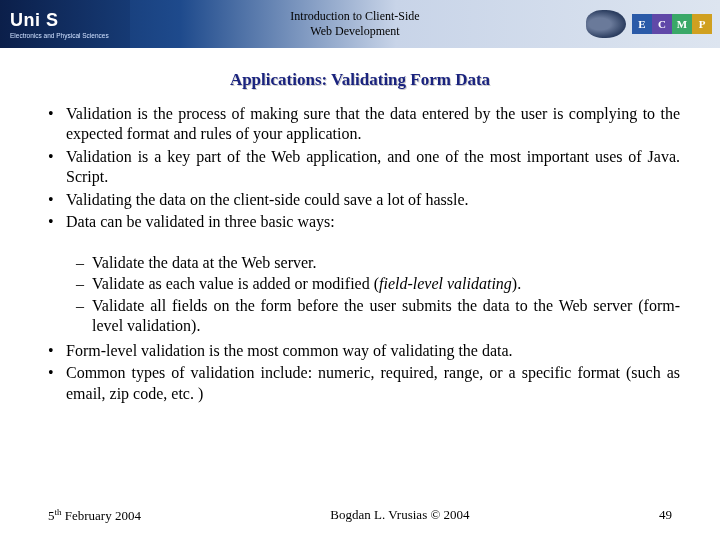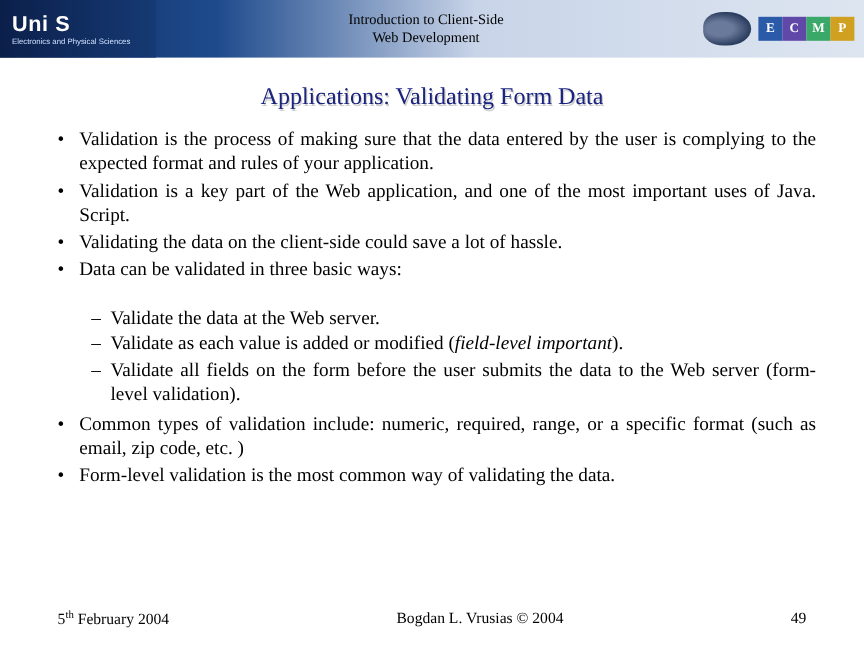--- a/index.html
+++ b/index.html
@@ -65,22 +65,22 @@
     font-size: 11px;
     font-weight: bold;
     display: flex; align-items: center; justify-content: center;
   }
   .b-e { background: #2a5aa8; }
   .b-c { background: #6048a8; }
   .b-m { background: #3aa868; }
   .b-p { background: #d0a020; }
   .slide-title {
     text-align: center;
-    font-size: 20px;
-    font-weight: normal;
+    font-size: 17px;
+    font-weight: bold;
     color: #1a237e;
     margin-top: 22px;
     margin-bottom: 14px;
     text-shadow: 1px 1px 0 #ccc;
   }
   .content {
     padding: 0 40px 0 48px;
     font-size: 16px;
     line-height: 1.28;
   }
@@ -130,26 +130,26 @@
 
 <div class="content">
   <ul class="top-list">
     <li>Validation is the process of making sure that the data entered by the user is complying to the expected format and rules of your application.</li>
     <li>Validation is a key part of the Web application, and one of the most important uses of Java. Script.</li>
     <li>Validating the data on the client-side could save a lot of hassle.</li>
     <li>Data can be validated in three basic ways:</li>
   </ul>
   <ul class="sub-list">
     <li>Validate the data at the Web server.</li>
-    <li>Validate as each value is added or modified (<em>field-level important</em>).</li>
+    <li>Validate as each value is added or modified (<em>field-level validating</em>).</li>
     <li>Validate all fields on the form before the user submits the data to the Web server (form-level validation).</li>
   </ul>
   <ul class="top-list">
+    <li>Form-level validation is the most common way of validating the data.</li>
     <li>Common types of validation include: numeric, required, range, or a specific format (such as email, zip code, etc. )</li>
-    <li>Form-level validation is the most common way of validating the data.</li>
   </ul>
 </div>
 
 <div class="footer">
   <div class="date">
     <span>5</span><sup>th</sup><span> February 2004</span>
   </div>
   <div>Bogdan L. Vrusias © 2004</div>
   <div class="page">49</div>
 </div>

